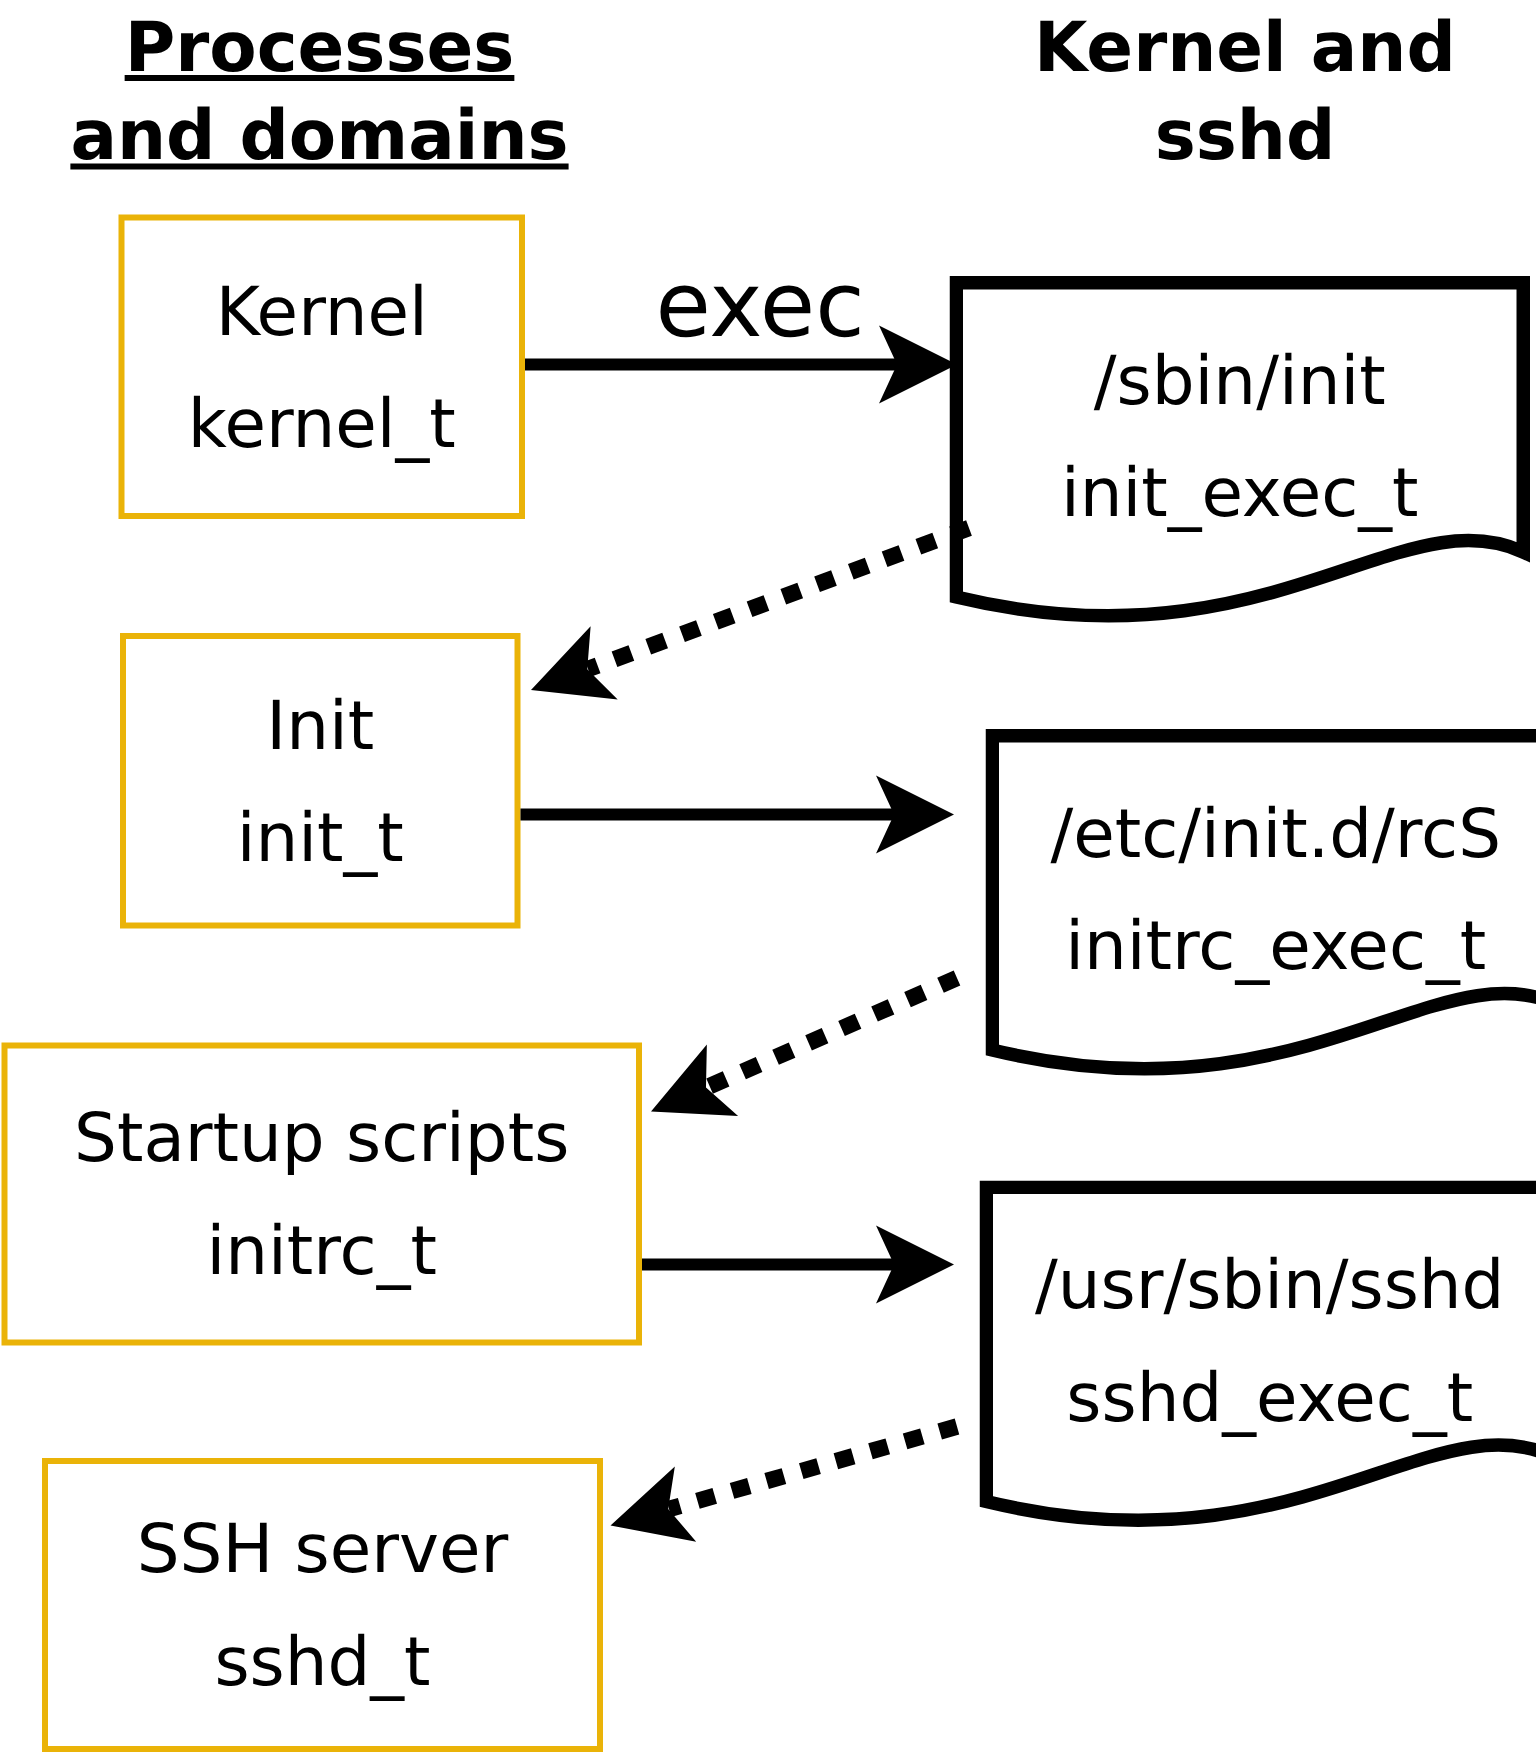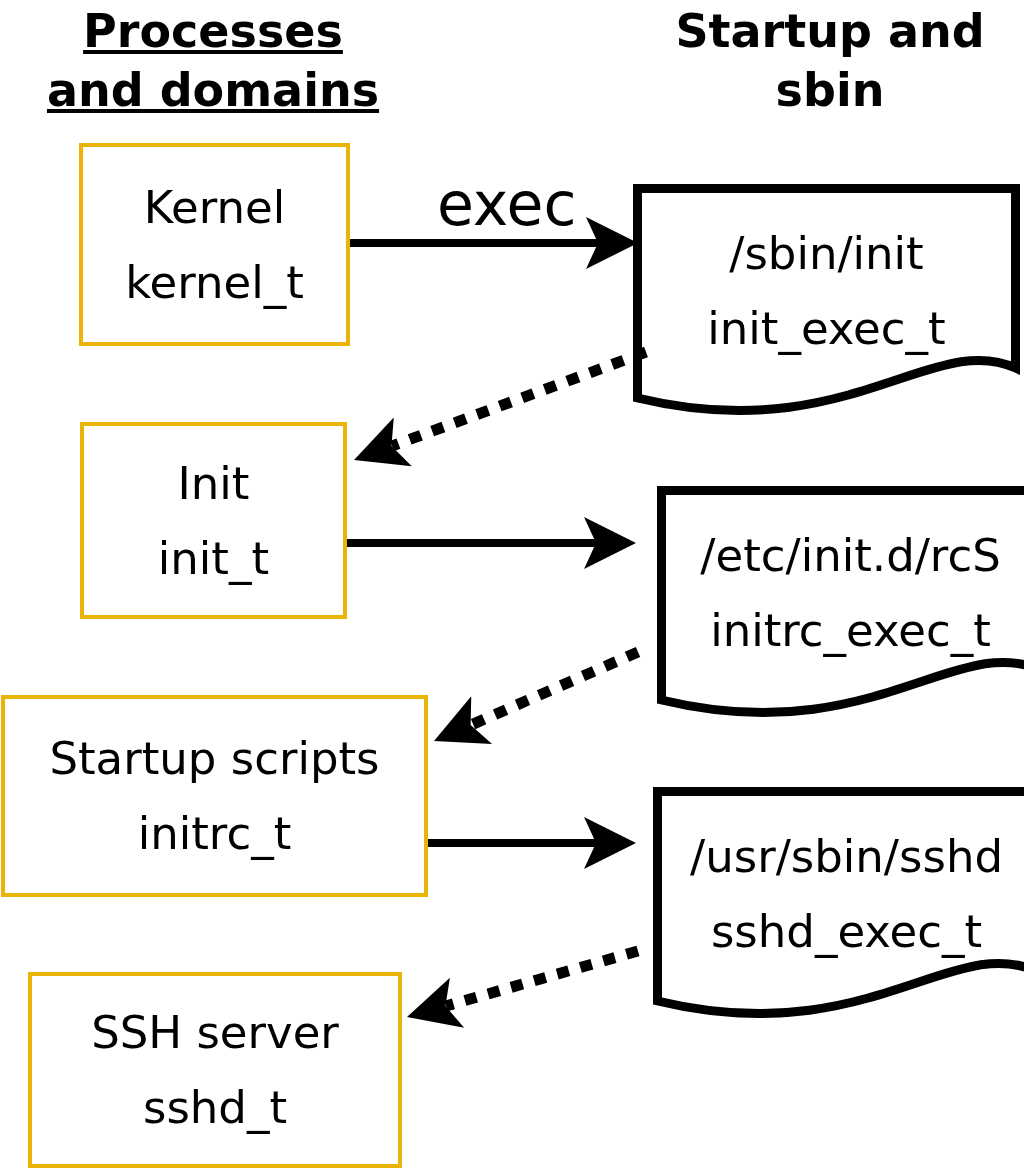--- a/index.html
+++ b/index.html
@@ -77,22 +77,22 @@
 </head>
 <body>
 
 <div id="canvas">
 
   <div class="hdr" style="left:23px; top:2px; width:380px;text-decoration:underline;">
     <div>Processes</div>
     <div>and domains</div>
   </div>
   <div class="hdr" style="left:640px; top:2px; width:380px;">
-    <div>Startup and</div>
-    <div>sbin</div>
+    <div>Kernel and</div>
+    <div>sshd</div>
   </div>
 
   <div class="pbox" style="left:79px; top:143px; width:271px; height:203px;">
     <div class="bline">Kernel</div>
     <div class="bline">kernel_t</div>
   </div>
 
   <div class="pbox" style="left:80px; top:422px; width:267px; height:197px;align-items:center;">
     <div class="bline">Init</div>
     <div class="bline">init_t</div>

